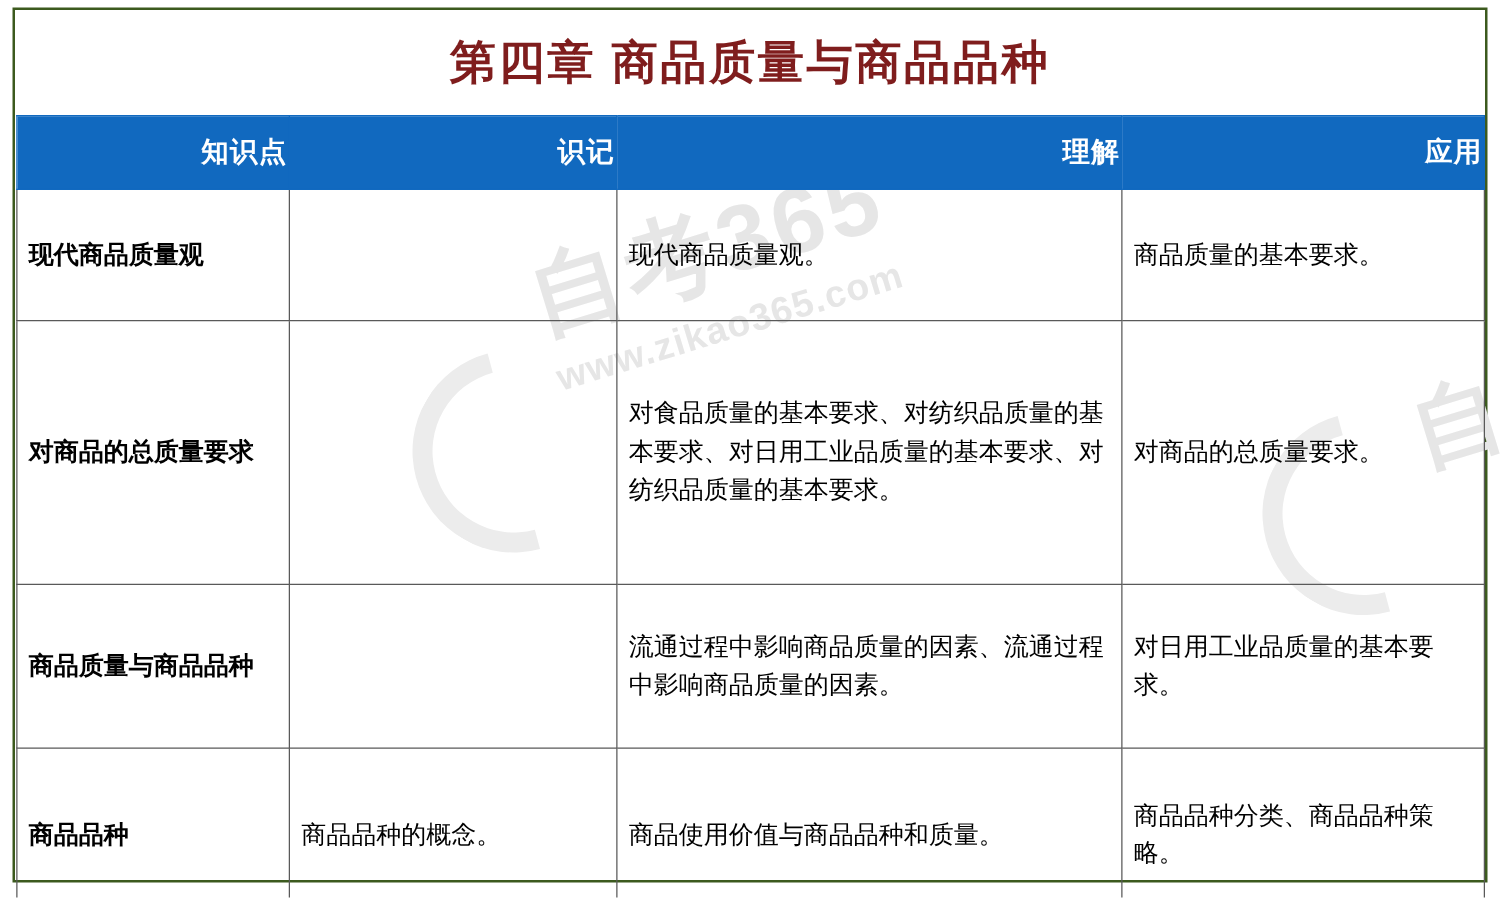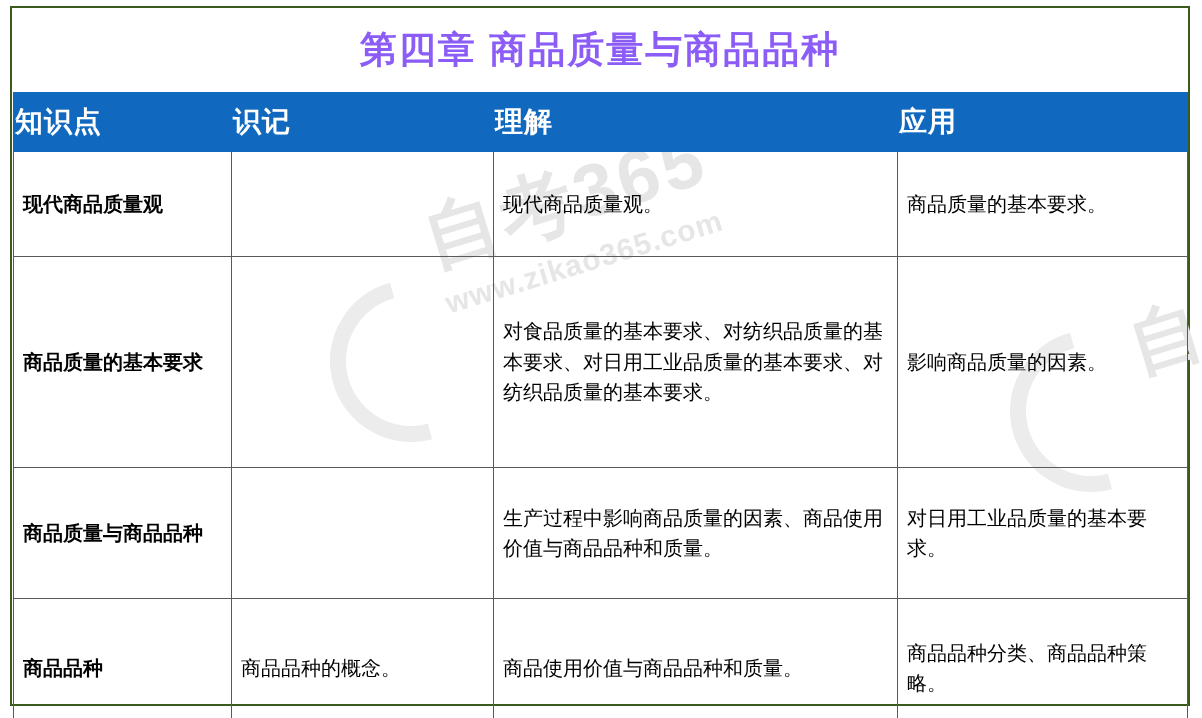--- a/index.html
+++ b/index.html
@@ -93,46 +93,46 @@
     left: 12px;
     top: 10px;
     width: 1176px;
     height: 80px;
     display: flex;
     align-items: center;
     justify-content: center;
     z-index: 10;
   }
   .doc-title span {
-    color: #8b5cf6;
+    color: #7f1d1d;
     font-size: 37px;
     font-weight: bold;
     letter-spacing: 2px;
     font-family: "Liberation Sans", sans-serif;
   }
 
   
   table.kb-table {
     position: absolute;
     left: 13px;
     top: 92px;
     width: 1174px;
     border-collapse: collapse;
     z-index: 10;
     background: transparent;
     table-layout: fixed;
   }
   table.kb-table th {
     background: #1169bf;
     color: #ffffff;
-    font-size: 28px;
+    font-size: 22px;
     font-weight: bold;
     height: 56px;
     border: 1px solid #1169bf;
-    text-align: left;
+    text-align: right;
     letter-spacing: 1px;
   }
   table.kb-table td {
     border: 1px solid #595959;
     vertical-align: middle;
     padding: 10px 9px;
     font-size: 20px;
     color: #000000;
     line-height: 1.52;
     background: transparent;
@@ -185,29 +185,29 @@
     </tr>
   </thead>
   <tbody>
     <tr class="row-h1">
       <td class="col-topic">现代商品质量观</td>
       <td></td>
       <td>现代商品质量观。</td>
       <td>商品质量的基本要求。</td>
     </tr>
     <tr class="row-h2">
-      <td class="col-topic">商品质量的基本要求</td>
+      <td class="col-topic">对商品的总质量要求</td>
       <td></td>
       <td>对食品质量的基本要求、对纺织品质量的基本要求、对日用工业品质量的基本要求、对纺织品质量的基本要求。</td>
-      <td>影响商品质量的因素。</td>
+      <td>对商品的总质量要求。</td>
     </tr>
     <tr class="row-h3">
       <td class="col-topic">商品质量与商品品种</td>
       <td></td>
-      <td>生产过程中影响商品质量的因素、商品使用价值与商品品种和质量。</td>
+      <td>流通过程中影响商品质量的因素、流通过程中影响商品质量的因素。</td>
       <td>对日用工业品质量的基本要求。</td>
     </tr>
     <tr class="row-h4">
       <td class="col-topic">商品品种</td>
       <td>商品品种的概念。</td>
       <td>商品使用价值与商品品种和质量。</td>
       <td>商品品种分类、商品品种策略。</td>
     </tr>
   </tbody>
 </table>

